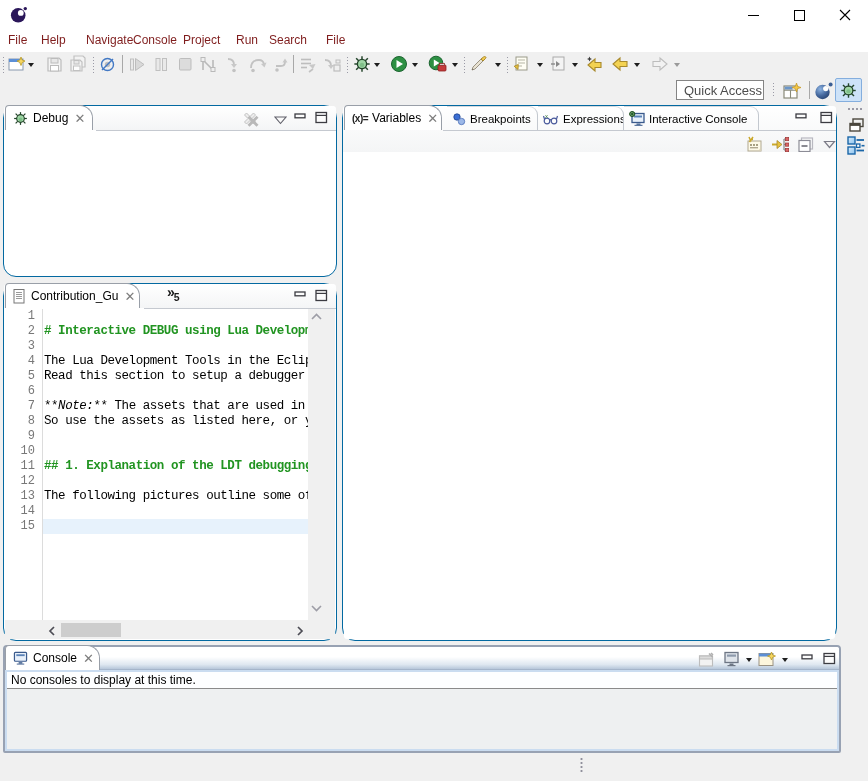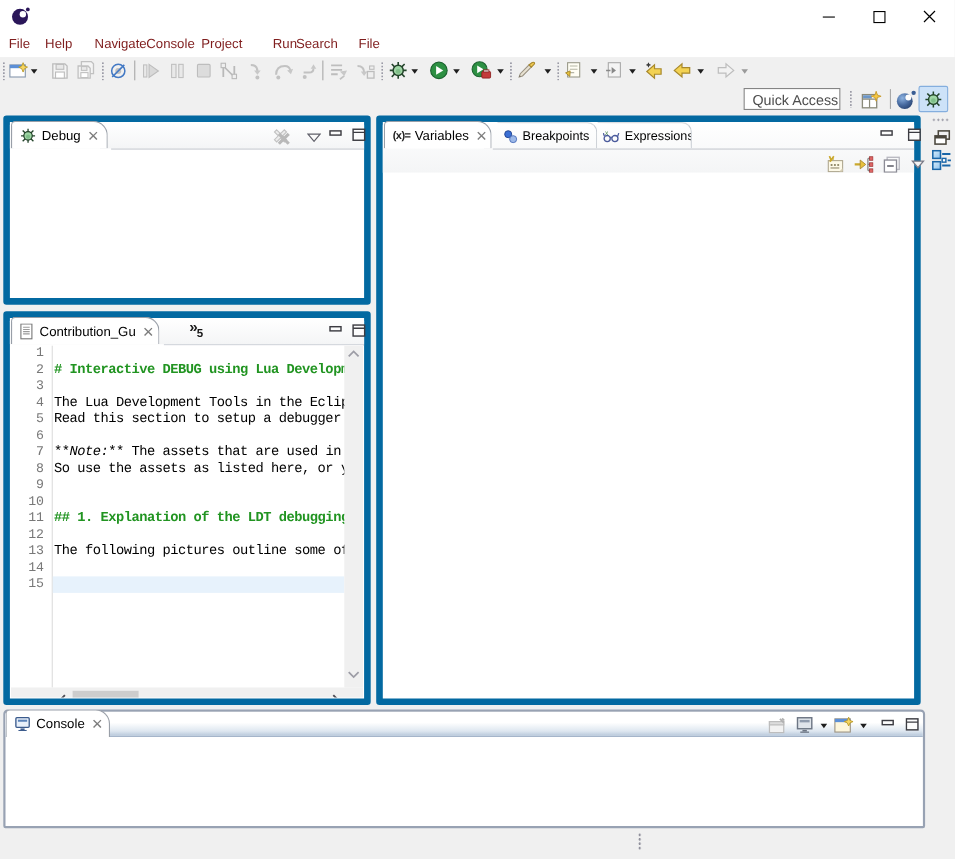--- a/index.html
+++ b/index.html
@@ -16,21 +16,21 @@
 #toolbar { position:absolute; left:0; top:52px; width:868px; height:25px; background:#f0f0f0; }
 #row2 { position:absolute; left:0; top:77px; width:868px; height:27px; background:#f0f0f0; }
 .ic { position:absolute; }
 .ddarrow { position:absolute; width:0; height:0; border-left:3.5px solid transparent; border-right:3.5px solid transparent; border-top:4px solid #1e1e1e; }
 .ddarrow.dis { border-top-color:#9a9a9a; }
 .tsep { position:absolute; top:3px; width:1px; height:18px; background:#a8a8a8; }
 .dotsep { position:absolute; top:4px; width:3px; height:17px;
   background-image:radial-gradient(circle, #9a9aa6 0.8px, transparent 1px);
   background-size:3px 3px; }
 
-.panel { position:absolute; background:#ffffff; border:6px solid #0369a1; border-radius:3px; }
+.panel { position:absolute; background:#ffffff; border:1px solid #0369a1; border-radius:13px; }
 .phead { position:absolute; left:0; top:0; right:0; height:24px; background:linear-gradient(#ffffff,#f4f5f6); border-radius:3px 3px 0 0; }
 .hline { position:absolute; top:24px; right:0; height:1px; background:#c5c9d0; }
 .tab-sel { position:absolute; top:-1px; height:25px; background:#ffffff; border:1px solid #999fa8; border-bottom:none; border-radius:4px 13px 0 0; display:flex; align-items:center; padding:0 6px 0 7px; font-size:12px; color:#000; }
 .tab-plain { position:absolute; top:0; height:24px; display:flex; align-items:center; color:#000; border-right:1px solid #c3c8cf; border-top:1px solid #d6dade; border-top-right-radius:9px; padding:0 5px 0 5px; white-space:nowrap; overflow:hidden; font-size:11.5px; }
 .tab-plain svg, .tab-sel svg { flex-shrink:0; }
 .closex { font-size:13px; color:#7d7d7d; margin-left:6px; font-weight:normal; }
 
 #qa { position:absolute; left:676px; top:3px; width:88px; height:20px; background:#fff; border:1px solid #848484; font-size:13px; color:#4d4d4d; padding:2px 0 0 7px; }
 #persp-debug { position:absolute; left:835px; top:1px; width:27px; height:24px; background:#cde2f8; border:1px solid #84aede; border-radius:2px; }
 
@@ -59,21 +59,21 @@
       <path d="M18 10 L28 20 M28 10 L18 20" stroke="#000" stroke-width="1.1"></path>
     </svg>
 </div>
 
 <div id="menubar">
   <span style="left:8px">File</span>
     <span style="left:41px">Help</span>
     <span style="left:86px">Navigate</span>
     <span style="left:133px">Console</span>
     <span style="left:183px">Project</span>
-    <span style="left:248px">Run</span>
+    <span style="left:236px">Run</span>
     <span style="left:269px">Search</span>
     <span style="left:326px">File</span>
 </div>
 
 <div id="toolbar">
   <div class="dotsep" style="left:2px"></div>
 
   <svg class="ic" style="left:8px;top:4px" width="18" height="17" viewBox="0 0 18 17">
     <rect x="1" y="3" width="14" height="11" fill="#fff" stroke="#8798ad" stroke-width="1"></rect>
     <rect x="1" y="3" width="14" height="3" fill="#5c8fd6"></rect>
@@ -364,20 +364,30 @@
     <svg width="16" height="14" viewBox="0 0 16 14" style="margin-right:4px">
         <g fill="none" stroke="#4a5a9c" stroke-width="1.2">
           <circle cx="4" cy="9" r="2.8"></circle>
           <circle cx="11" cy="9" r="2.8"></circle>
           <path d="M6.8 8.2 Q7.5 7 8.2 8.2"></path>
           <path d="M1.5 7 L0.5 4 M13.5 7 L14.5 4"></path>
         </g>
         <text x="2" y="6" font-size="6" fill="#3a7a3a" font-family="Liberation Sans">x</text>
       </svg>
     Expressions</div>
+  <div class="tab-plain" style="left:281px;width:135px;">
+    <svg width="16" height="15" viewBox="0 0 16 15" style="margin-right:4px">
+      <rect x="3" y="2.5" width="12" height="9" fill="#e8f0fa" stroke="#3a5a8c" stroke-width="1.3"></rect>
+      <rect x="5" y="4.5" width="8" height="2" fill="#5b83b8"></rect>
+      <rect x="7.5" y="12.5" width="4" height="1.3" fill="#3a5a8c"></rect>
+      <rect x="5.5" y="13.8" width="8" height="1" fill="#3a5a8c"></rect>
+      <circle cx="3.2" cy="3" r="2.6" fill="#8ec98e" stroke="#1c4c20" stroke-width="0.9"></circle>
+      <path d="M3.2 0 L3.2 6 M0.2 3 L6.2 3 M1.2 1 L5.2 5 M5.2 1 L1.2 5" stroke="#1c4c20" stroke-width="0.7" fill="none"></path>
+    </svg>
+    Interactive Console</div>
   <svg class="ic" style="left:452px;top:6px" width="13" height="12" viewBox="0 0 13 12">
       <rect x="1" y="2" width="10" height="3.8" fill="#fcfcfc" stroke="#3c3c42" stroke-width="1.3"></rect>
     </svg>
   <svg class="ic" style="left:477px;top:5px" width="13" height="13" viewBox="0 0 13 13">
       <rect x="1" y="1.5" width="10.5" height="10" fill="#fcfcfc" stroke="#3c3c42" stroke-width="1.3"></rect>
       <line x1="1" y1="4.4" x2="11.5" y2="4.4" stroke="#3c3c42" stroke-width="1.2"></line>
     </svg>
 
   <svg class="ic" style="left:402px;top:30px" width="19" height="17" viewBox="0 0 19 17">
     <rect x="3" y="5" width="13" height="10" fill="#fdf9e8" stroke="#b0a890" stroke-width="1"></rect>
@@ -460,15 +470,18 @@
     <path d="M13.5 1 L14.7 4 L17.5 5 L14.7 6.2 L13.5 9 L12.3 6.2 L9.5 5 L12.3 4 Z" fill="#f7d660" stroke="#b99a28" stroke-width="0.8"></path>
   </svg>
   <div class="ddarrow" style="left:777px;top:11px"></div>
   <svg class="ic" style="left:796px;top:6px" width="13" height="12" viewBox="0 0 13 12">
       <rect x="1" y="2" width="10" height="3.8" fill="#fcfcfc" stroke="#3c3c42" stroke-width="1.3"></rect>
     </svg>
   <svg class="ic" style="left:818px;top:5px" width="13" height="13" viewBox="0 0 13 13">
       <rect x="1" y="1.5" width="10.5" height="10" fill="#fcfcfc" stroke="#3c3c42" stroke-width="1.3"></rect>
       <line x1="1" y1="4.4" x2="11.5" y2="4.4" stroke="#3c3c42" stroke-width="1.2"></line>
     </svg>
+  <div style="position:absolute;left:0;top:23px;right:0;bottom:0;background:#eef0f1;border:2px solid #cadcf0;">
+    <div style="position:absolute;left:0;top:0;right:0;height:17px;background:#fdfeff;border-bottom:1px solid #8a8a8a;font-size:12px;color:#000;padding:1px 0 0 4px;">No consoles to display at this time.</div>
+  </div>
 </div>
 
 <div style="position:absolute;left:580px;top:757px;width:3px;height:16px;background-image:radial-gradient(circle,#90909c 1px,transparent 1.2px);background-size:3px 4px;"></div>
 
 </body></html>

